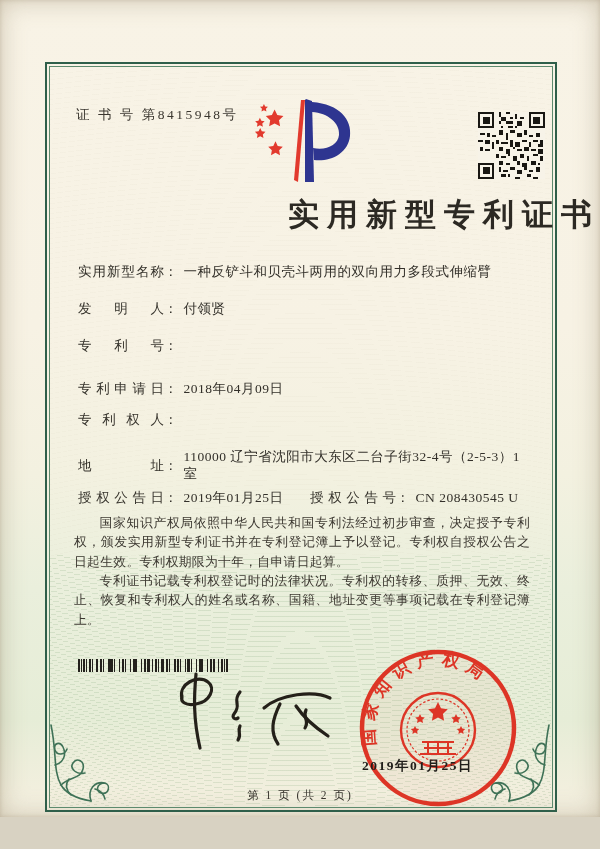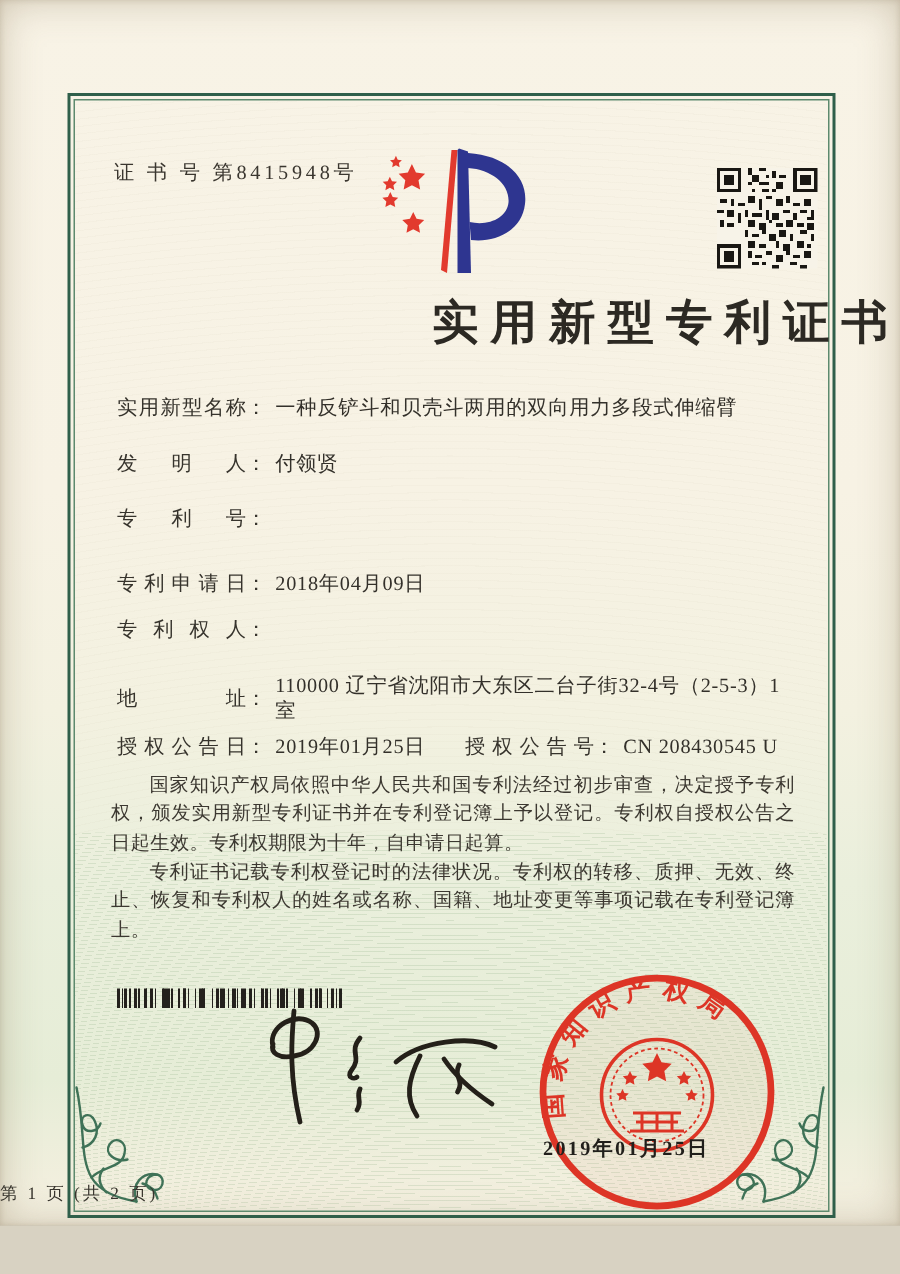--- a/index.html
+++ b/index.html
@@ -30,21 +30,21 @@
     text-align:justify;text-indent:2em;color:#3c3831;letter-spacing:.3px;}
   .barcode{position:absolute;left:78px;top:659px;width:150px;height:13px;
     background:
       repeating-linear-gradient(90deg,#24211d 0 2px,transparent 2px 3px,#24211d 3px 4px,transparent 4px 8px,#24211d 8px 9px,transparent 9px 11px),
       repeating-linear-gradient(90deg,transparent 0 5px,#24211d 5px 7px,transparent 7px 13px);}
   .signoff{position:absolute;left:88px;top:692px;font-size:14.5px;line-height:30px;color:#2e2b25;letter-spacing:3px;}
   .sig{position:absolute;left:168px;top:664px;width:175px;height:95px;}
   .sealwrap{position:absolute;left:352px;top:642px;width:172px;height:172px;}
   .sealdate{position:absolute;left:362px;top:757px;font-size:13.5px;font-weight:700;
     letter-spacing:1.5px;color:#211f1b;}
-  .pageinfo{position:absolute;left:0;top:788px;width:100%;text-align:left;font-size:11.5px;letter-spacing:2px;color:#37342d;}
+  .pageinfo{position:absolute;left:0;top:788px;width:100%;text-align:center;font-size:11.5px;letter-spacing:2px;color:#37342d;}
   .footer{position:absolute;left:0;top:822px;width:100%;text-align:center;font-size:17px;letter-spacing:3px;color:#3c3831;}
   .flourish{position:absolute;width:74px;height:86px;}
   .fl-left{left:47px;top:719px;}
   .fl-right{left:479px;top:719px;transform:scaleX(-1);}
 </style>
 </head>
 <body>
 
 <div class="page">
 

